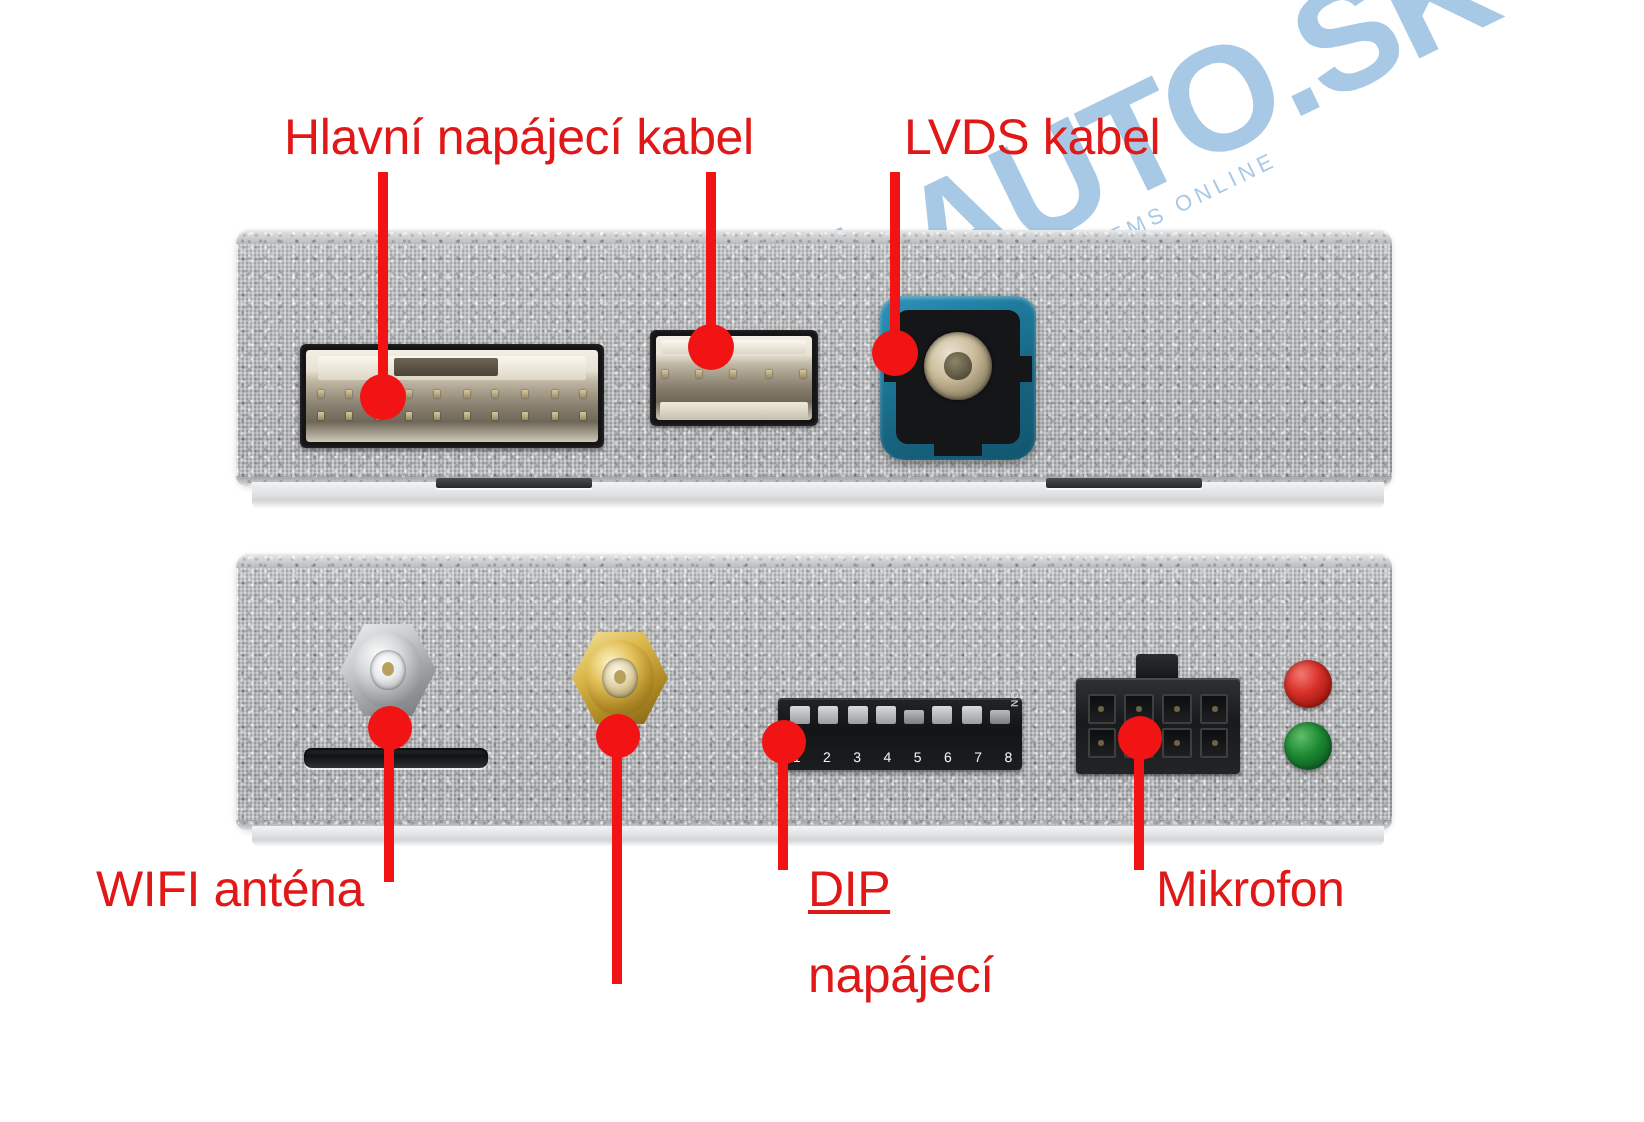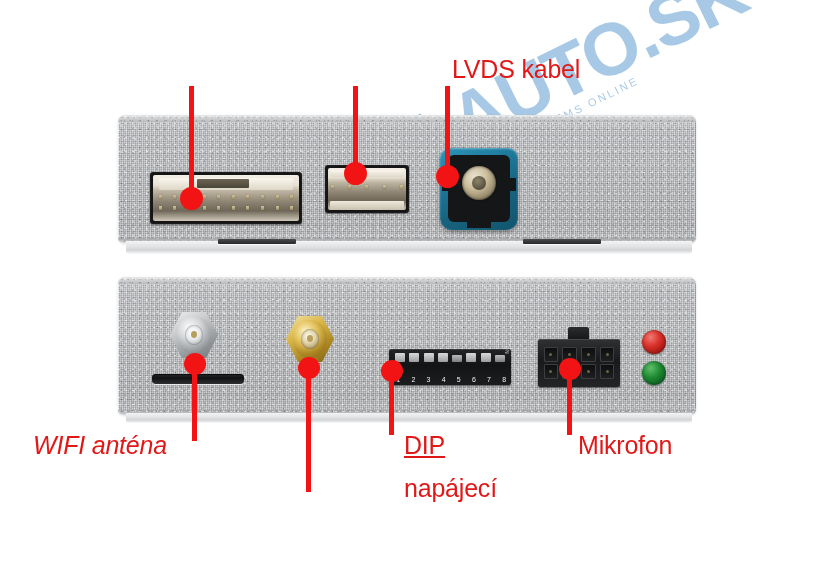--- a/index.html
+++ b/index.html
@@ -435,24 +435,25 @@
 
   <div class="dot" style="left:298px; top:357px; width:22px; height:22px;"></div>
   <div class="leader" style="left:306px; top:370px; height:122px;"></div>
 
   <div class="dot" style="left:381px; top:360px; width:22px; height:22px;"></div>
   <div class="leader" style="left:389px; top:373px; height:62px;"></div>
 
   <div class="dot" style="left:559px; top:358px; width:22px; height:22px;"></div>
   <div class="leader" style="left:567px; top:371px; height:64px;"></div>
 
+  <div class="label" style="left:142px; top:54px;">Hlavní napájecí kabel</div>
 
   <div class="label" style="left:452px; top:54px;">LVDS kabel</div>
 
-  <div class="label" style="left:33px; top:430px;font-style:italic;">WIFI anténa</div>
+  <div class="label" style="left:48px; top:430px;">WIFI anténa</div>
 
 
   <div class="label" style="left:404px; top:430px;text-decoration:underline;">DIP</div>
   <div class="label" style="left:404px; top:473px;">napájecí</div>
 
   <div class="label" style="left:578px; top:430px;">Mikrofon</div>
 
 </div>
 
 </body></html>

